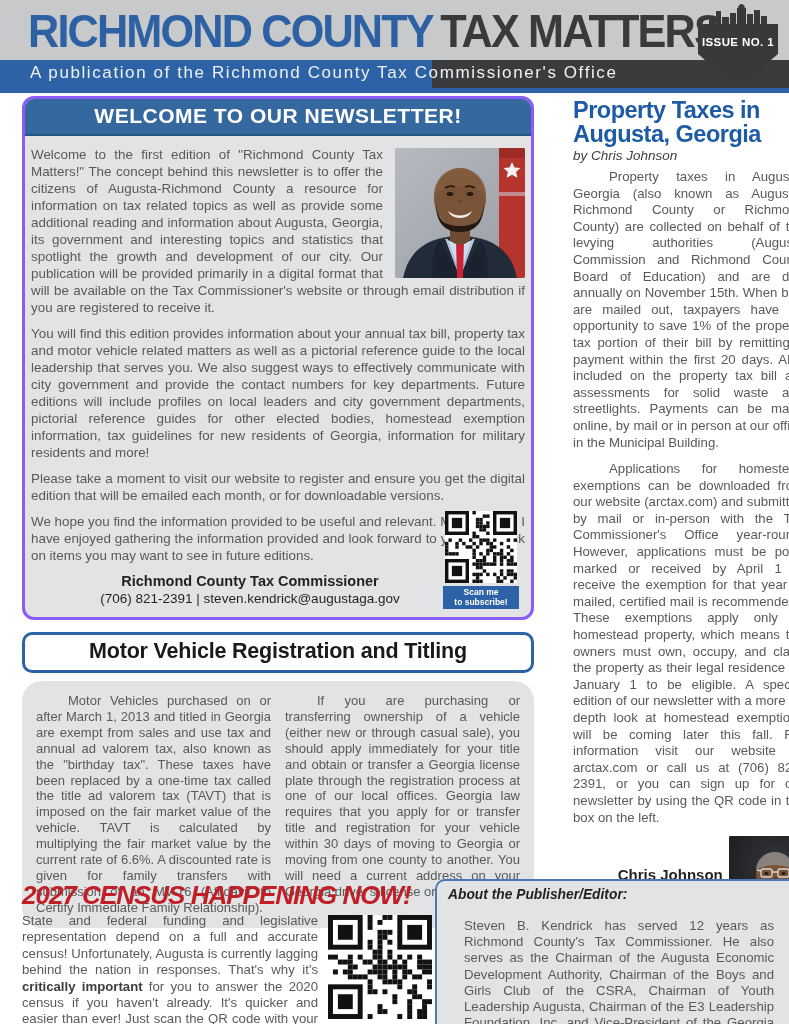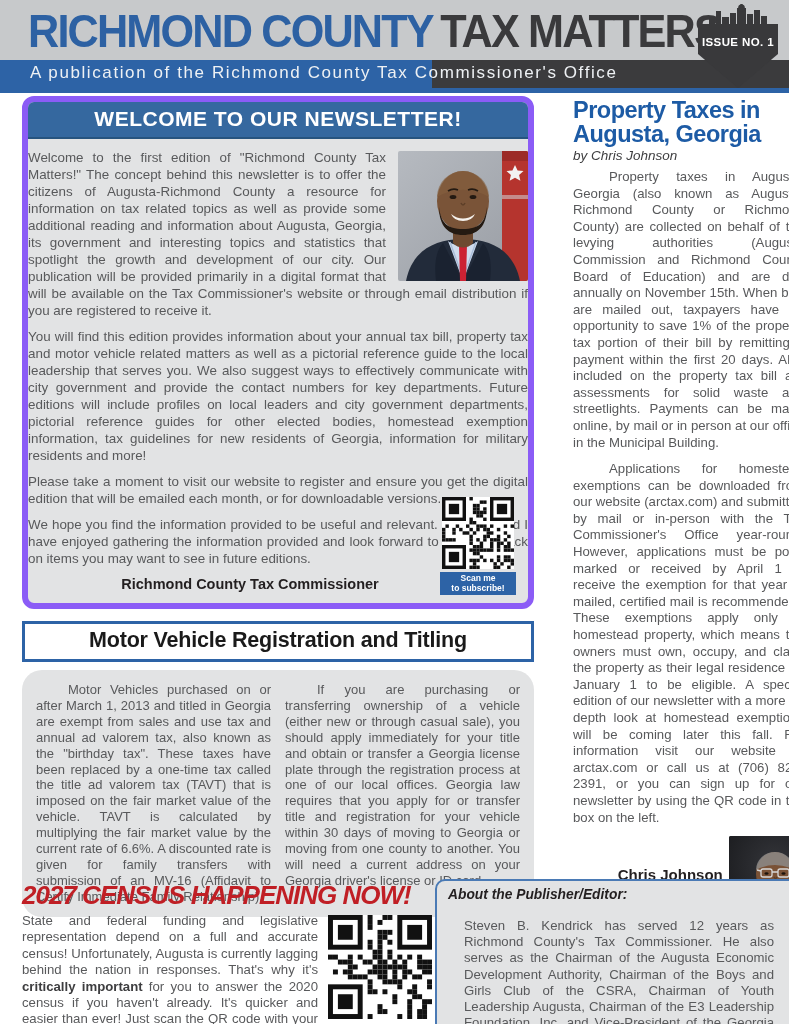--- a/index.html
+++ b/index.html
@@ -18,38 +18,38 @@
   .tagline{position:absolute;left:30px;top:3px;color:#eef1f4;font-size:17px;letter-spacing:1.6px;
            white-space:nowrap;z-index:2;}
   .blue-rule{position:absolute;left:0;top:88px;width:789px;height:5px;background:#2d63a6;}
   .issue-badge{position:absolute;left:693px;top:4px;width:90px;height:86px;z-index:5;}
 
   
   .left-col{position:absolute;left:22px;top:96px;width:512px;}
   .right-col{position:absolute;left:573px;top:98px;width:231px;}
 
   
-  .welcome-box{border:6px solid #8b5cf6;border-radius:12px;overflow:hidden;background:#e2e3e4;}
+  .welcome-box{border:3px solid #8b5cf6;border-radius:12px;overflow:hidden;background:#e2e3e4;}
   .welcome-title{background:#35689f;color:#ffffff;text-align:center;font-weight:800;
                  font-size:21px;letter-spacing:.5px;padding:5px 0 6px;border-bottom:2px solid #27547f;}
-  .welcome-body{position:relative;padding:10px 0 10px;font-size:13.4px;line-height:17px;
+  .welcome-body{position:relative;padding:10px 6px 10px;font-size:13.4px;line-height:17px;
                 text-align:justify;}
   .welcome-body p{margin:0 0 9px;}
   .kendrick-photo{float:right;width:130px;height:130px;margin:2px 0 4px 12px;border-radius:2px;}
   .signature{margin:2px 96px 0 40px;text-align:center;color:#231f20;}
   .signature .sig-name{font-weight:800;font-size:14.5px;}
   .signature .sig-title{font-weight:800;font-size:14.5px;}
   .signature .sig-contact{font-size:13.5px;font-weight:400;}
   .qr-widget{position:absolute;right:12px;bottom:8px;width:76px;text-align:center;}
   .qr-widget svg.qr{width:72px;height:72px;background:#fff;display:block;margin:0 auto;}
   .qr-caption{background:#2d63a6;color:#fff;font-weight:700;font-size:8.5px;line-height:9.5px;
               padding:2px 0;margin-top:3px;}
 
   
-  .motor-title-box{margin-top:12px;border:3px solid #2d63a6;border-radius:0;background:#ffffff;
+  .motor-title-box{margin-top:12px;border:3px solid #2d63a6;border-radius:10px;background:#ffffff;
                    text-align:center;font-weight:800;font-size:21.5px;color:#1a1a1a;
                    padding:4px 0 6px;letter-spacing:-.2px;}
   .motor-body{margin-top:8px;background:#e2e3e4;border-radius:20px;padding:12px 14px;
               display:flex;gap:14px;}
   .motor-body p{margin:0;flex:1;font-size:13px;line-height:15.9px;text-align:justify;
                 text-indent:32px;}
 
   
   .census{position:absolute;left:22px;top:880px;width:410px;}
   .census-title{color:#c01f25;font-style:italic;font-weight:800;font-size:26px;
@@ -162,20 +162,21 @@
           <path d="M63 52 q2 4 4 0" stroke="#5d3f28" stroke-width="1.6" fill="none"></path>
         </svg>
 
         <p>Welcome to the first edition of "Richmond County Tax Matters!"  The concept behind this newsletter is to offer the citizens of Augusta-Richmond County a resource for information on tax related topics as well as provide some additional reading and information about Augusta, Georgia, its government and interesting topics and statistics that spotlight the growth and development of our city.  Our publication will be provided primarily in a digital format that will be available on the Tax Commissioner's website or through email distribution if you are registered to receive it.</p>
         <p>You will find this edition provides information about your annual tax bill,  property tax and motor vehicle related matters as well as a pictorial reference guide to the local leadership that serves you.  We also suggest ways to effectively communicate with city government and provide the contact numbers for key departments.  Future editions will include profiles on local leaders and city government departments, pictorial reference guides for other elected bodies,  homestead exemption information, tax guidelines for new residents of Georgia, information for military residents and more!</p>
         <p>Please take a moment to visit our website to register and ensure you get the digital edition that will be emailed each month, or for downloadable versions.</p>
         <p>We hope you find the information provided to be useful and relevant.  My team and I have enjoyed gathering the information provided and look forward to your feedback on items you may want to see in future editions.</p>
 
         <div class="signature">
           <div class="sig-title">Richmond County Tax Commissioner</div>
+          <div class="sig-contact">(706) 821-2391 | steven.kendrick@augustaga.gov</div>
         </div>
 
         <div class="qr-widget">
           <svg class="qr" viewBox="0 0 21 21" fill="#111">
               <rect x="0" y="0" width="7" height="7"></rect>
               <rect x="1" y="1" width="5" height="5" fill="#fff"></rect>
               <rect x="2" y="2" width="3" height="3"></rect>
               <rect x="14" y="0" width="7" height="7"></rect>
               <rect x="15" y="1" width="5" height="5" fill="#fff"></rect>
               <rect x="16" y="2" width="3" height="3"></rect>

